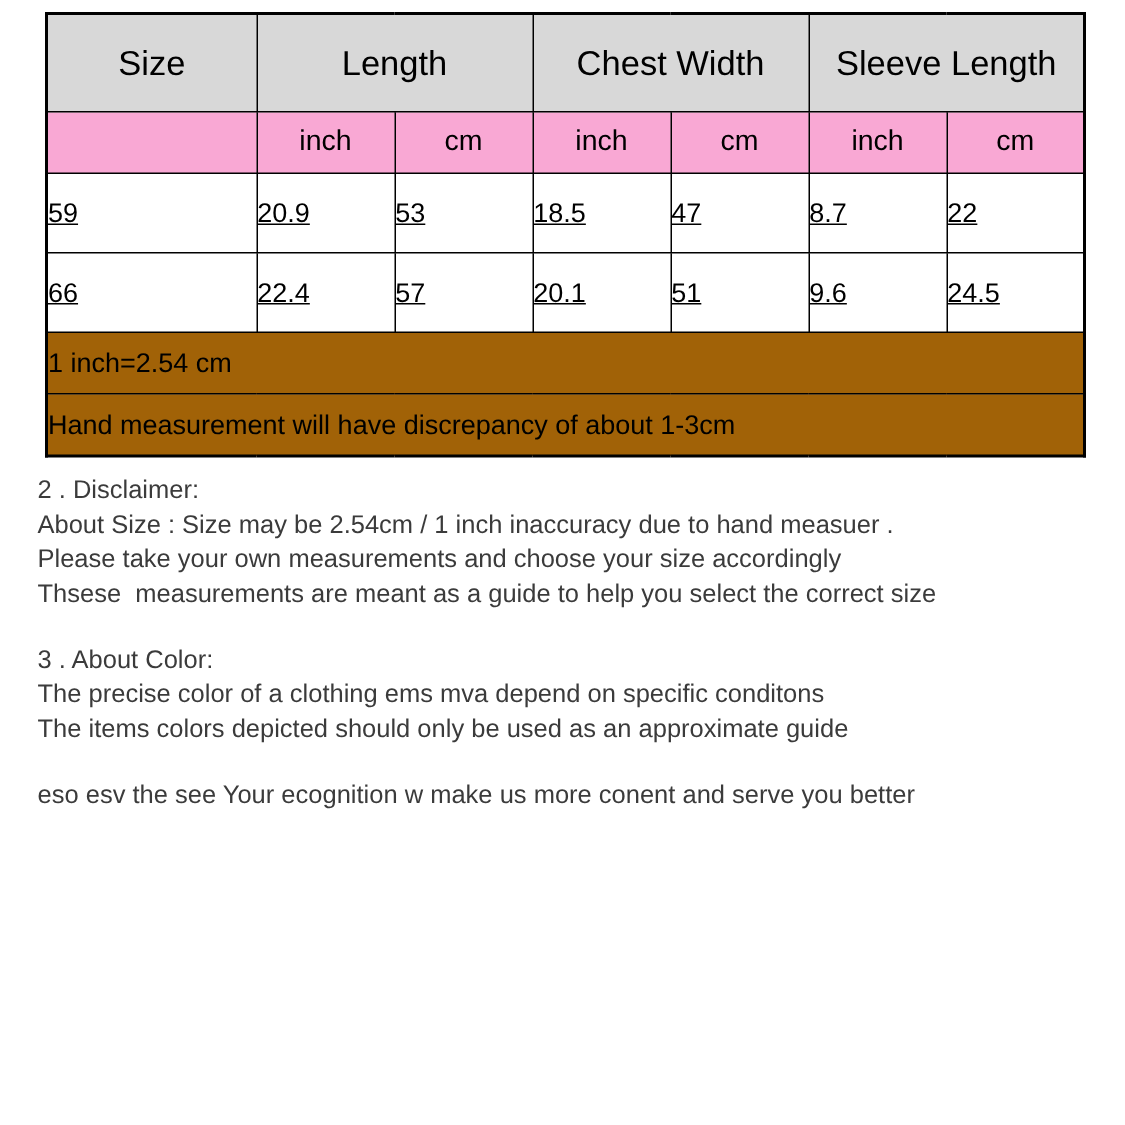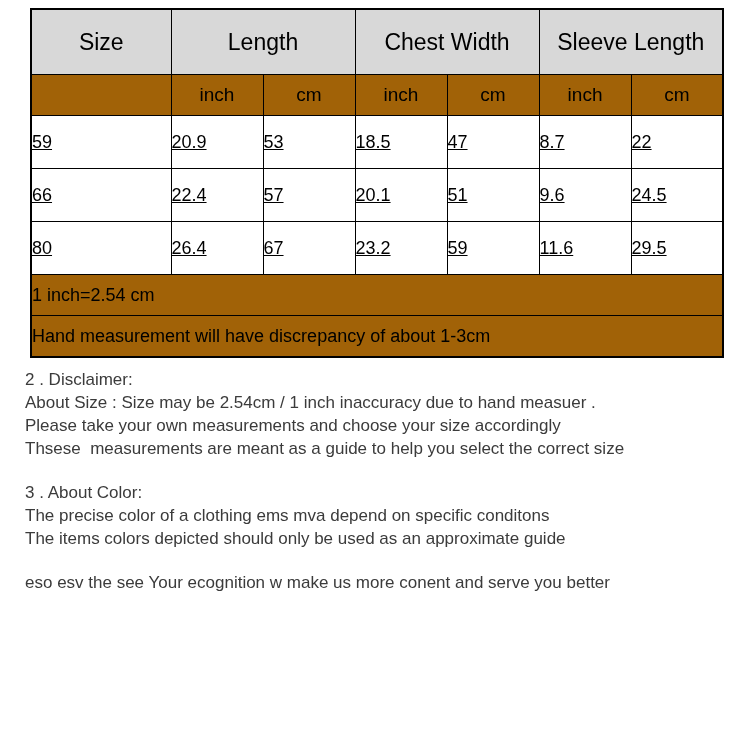--- a/index.html
+++ b/index.html
@@ -33,21 +33,21 @@
   table.size-chart {
     border: 2px solid #000;
   }
   tr.hdr-main th {
     height: 64px;
     background: #d8d8d8;
     font-size: 23px;
   }
   tr.hdr-units th {
     height: 40px;
-    background: #a16207;
+    background: #f9a8d4;
     font-size: 19px;
   }
   tr.data-row td {
     height: 52px;
     background: #ffffff;
     font-size: 18px;
     text-decoration: underline;
   }
   tr.foot-row td {
     height: 40px;
@@ -110,29 +110,20 @@
       </tr>
       <tr class="data-row">
         <td>66</td>
         <td>22.4</td>
         <td>57</td>
         <td>20.1</td>
         <td>51</td>
         <td>9.6</td>
         <td>24.5</td>
       </tr>
-      <tr class="data-row">
-        <td>80</td>
-        <td>26.4</td>
-        <td>67</td>
-        <td>23.2</td>
-        <td>59</td>
-        <td>11.6</td>
-        <td>29.5</td>
-      </tr>
 
       <tr class="foot-row">
         <td colspan="7">1 inch=2.54 cm</td>
       </tr>
       <tr class="foot-row">
         <td colspan="7">Hand measurement will have discrepancy of about 1-3cm</td>
       </tr>
     </tbody>
   </table>
 

